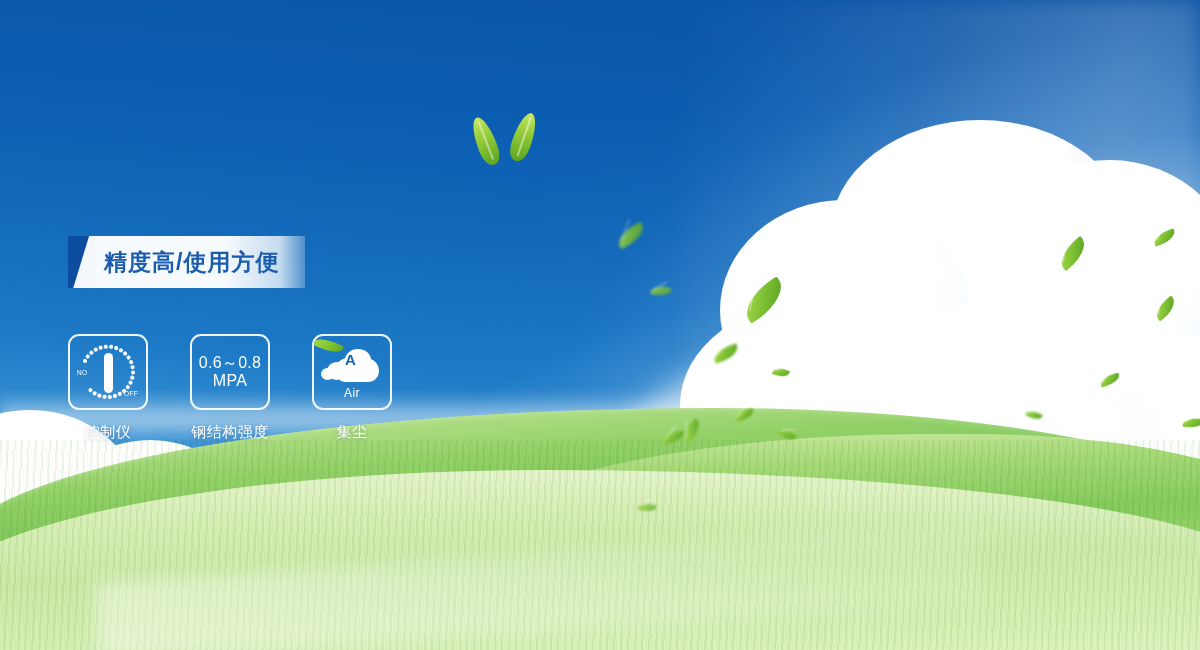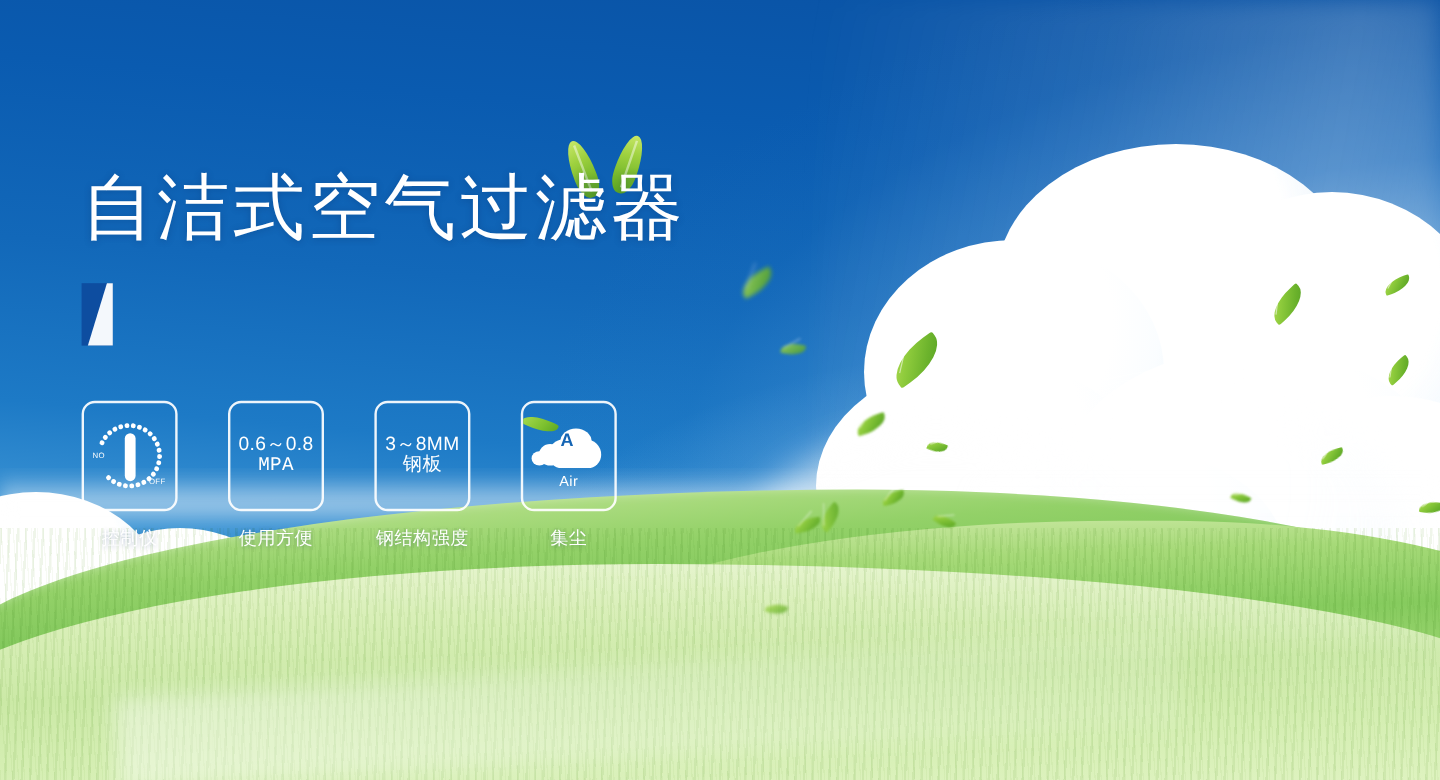--- a/index.html
+++ b/index.html
@@ -155,32 +155,32 @@
     font-size: 23px; letter-spacing: 1px; font-weight: 700;
   }
 
   
   .features {
     position: absolute; left: 68px; top: 334px;
     display: flex; gap: 42px; align-items: flex-start;
   }
   .feature { width: 80px; display: flex; flex-direction: column; align-items: center; }
   .fbox {
-    width: 80px; height: 92px;
+    width: 80px; height: 76px;
     border: 2px solid rgba(255,255,255,0.92);
     border-radius: 11px;
     display: flex; flex-direction: column;
     align-items: center; justify-content: center;
     position: relative; overflow: hidden;
   }
   .fbox-text {
     color: #ffffff; text-align: center; line-height: 1.12;
     font-size: 16px; letter-spacing: .3px; font-weight: 400;
   }
-  .fbox-text .l2 { display: block; font-family: Liberation Mono, monospace; }
+  .fbox-text .l2 { display: block; }
   .flabel {
     margin-top: 13px; color: #ffffff; font-size: 15px;
     letter-spacing: .5px; white-space: nowrap;
     text-shadow: 0 1px 4px rgba(0,40,95,0.3);
   }
 
   
   .gauge { position: relative; width: 62px; height: 56px; }
   .gauge .dot {
     position: absolute; width: 3.6px; height: 3.6px;
@@ -343,24 +343,24 @@
       <i></i>
     </div>
 
   <div class="content">
 
     <div class="sprout">
       <span class="lf-l"></span>
       <span class="lf-r"></span>
     </div>
 
-    <h1 class="title">自洁式空气过滤器</h1>
 
     <div class="subbar">
       <div class="sub-sep"></div>
+      <div class="sub-right">精度高/使用方便</div>
     </div>
 
     <div class="features">
 
       <div class="feature">
         <div class="fbox">
           <div class="gauge">
             <div class="dot" style="transform:rotate(205deg) translate(25px);"></div>
             <div class="dot" style="transform:rotate(217deg) translate(25px);"></div>
             <div class="dot" style="transform:rotate(229deg) translate(25px);"></div>
@@ -394,33 +394,24 @@
         <div class="flabel">控制仪</div>
       </div>
 
       <div class="feature">
         <div class="fbox">
           <div class="fbox-text">
             <span class="l1">0.6～0.8</span>
             <span class="l2">MPA</span>
           </div>
         </div>
-        <div class="flabel">使用方便</div>
-      </div>
-
-
-      <div class="feature">
-        <div class="fbox">
-          <div class="fbox-text">
-            <span class="l1">3～8MM</span>
-            <span class="l2">钢板</span>
-          </div>
-        </div>
         <div class="flabel">钢结构强度</div>
       </div>
+
+
 
       <div class="feature">
         <div class="fbox">
           <div class="airicon">
             <div class="c-leaf"></div>
             <div class="c-sm2"></div>
             <div class="c-sm1"></div>
             <div class="c-top"></div>
             <div class="c-main"></div>
             <div class="a-glyph">A</div>

